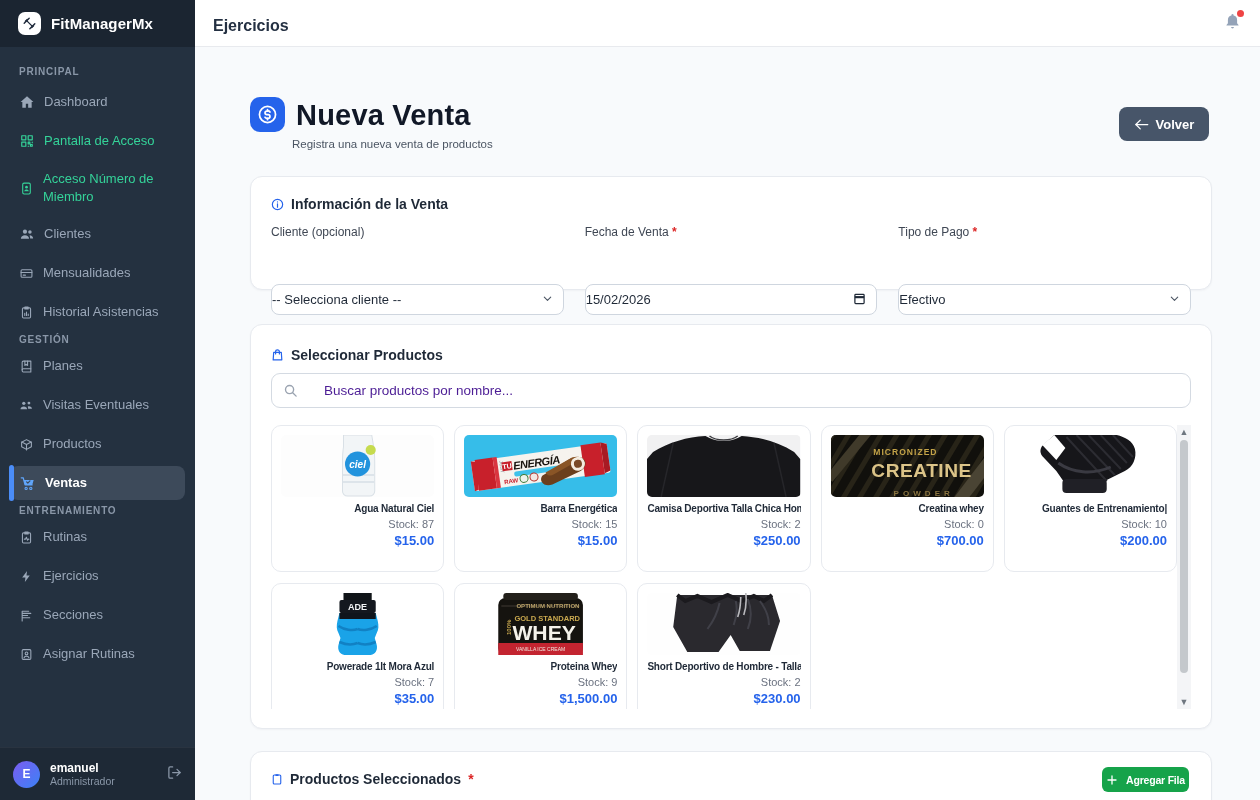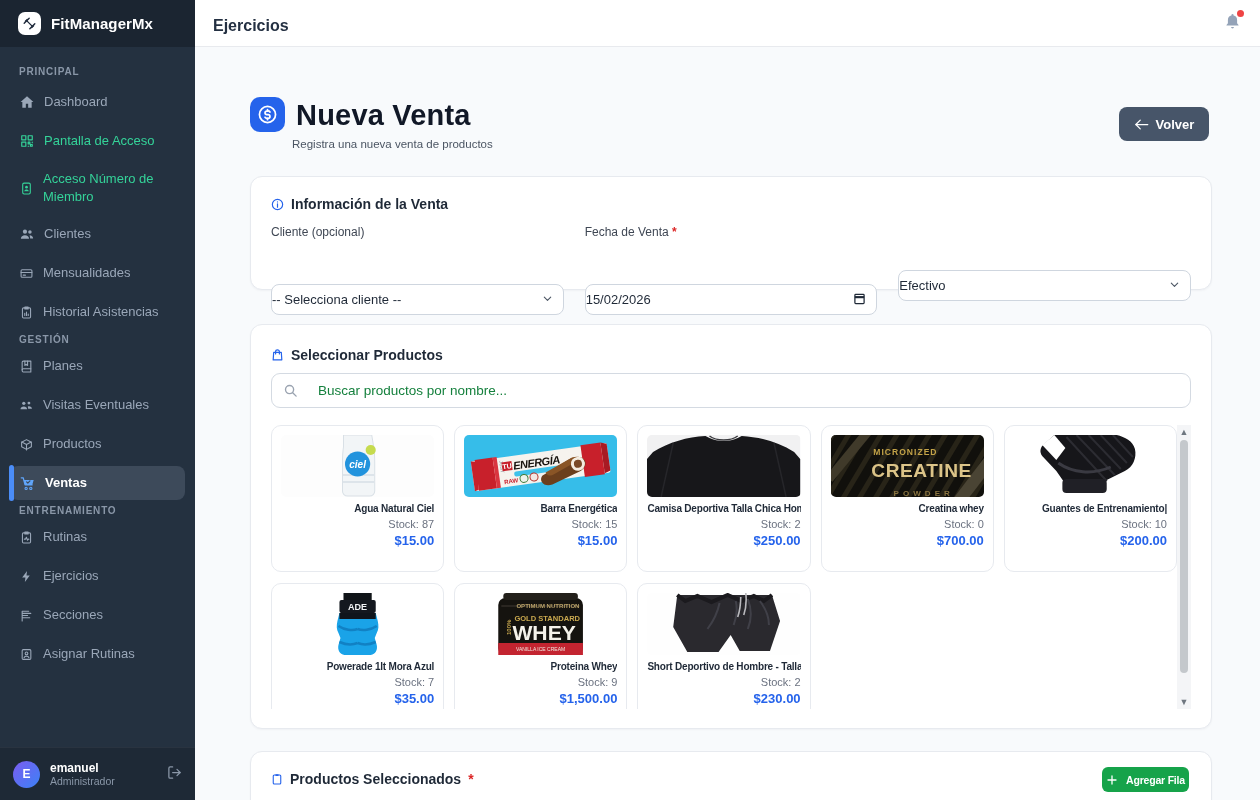--- a/index.html
+++ b/index.html
@@ -40,21 +40,21 @@
 .card-h { display:flex; align-items:center; gap:7px; font-size:14px; font-weight:bold; color:#1f2937; }
 .req { color:#dc2626; font-weight:bold; }
 
 .card1 { top:129px; height:114px; padding:19px 20px; }
 .fields { display:grid; grid-template-columns:1fr 1fr 1fr; column-gap:21px; margin-top:13px; }
 .f-label { font-size:12px; color:#3f4754; margin-bottom:10px; }
 .f-input { height:31px; border:1px solid #cfd6df; border-radius:8px; background:#fff; font-size:13px; color:#1f2937; display:flex; align-items:center; padding:0 0; position:relative;margin-top:45px; }
 .f-input .chev { position:absolute; right:10px; }
 
 .card2 { top:277px; height:405px; padding:22px 20px; }
-.search { margin-top:10px; height:35px; border:1px solid #d4dae2; border-radius:9px; display:flex; align-items:center; padding:0 11px; gap:20px; color:#15803d; font-size:13.5px; }
+.search { margin-top:10px; height:35px; border:1px solid #d4dae2; border-radius:9px; display:flex; align-items:center; padding:0 11px; gap:26px; color:#4c1d95; font-size:13.5px; }
 .prod-wrap { position:absolute; left:20px; top:100px; width:906px; height:284px; overflow:hidden; }
 .prod-grid { display:grid; grid-template-columns:repeat(5,1fr); gap:11px 10px; }
 .pcard { background:#fff; border:1px solid #e7eaef; border-radius:10px; height:147px; padding:9px 9px 0 9px; text-align:right; overflow:hidden; }
 .pimg { height:62px; border-radius:5px; overflow:hidden; }
 .pimg svg { display:block; }
 .pname { margin-top:6px; font-size:10px; font-weight:bold; letter-spacing:-0.2px; color:#1f2937; white-space:nowrap; overflow:hidden; }
 .pstock { margin-top:4px; font-size:11px; color:#6b7280; }
 .pprice { margin-top:3px; font-size:13px; font-weight:bold; color:#2563eb; }
 
 .sbar { position:absolute; right:20px; top:100px; width:14px; height:284px; background:#f4f5f7; }
@@ -248,20 +248,21 @@
               </svg></span></div>
       </div>
       <div>
         <div class="f-label">Fecha de Venta <span class="req">*</span></div>
         <div class="f-input">15/02/2026<span class="chev"><svg width="13" height="13" viewBox="0 0 24 24" fill="none" stroke="#1f2937" stroke-width="2.3">
                 <rect x="3.5" y="4.5" width="17" height="17" rx="1.5"></rect>
                 <path d="M3.5 9.5h17" stroke-width="4"></path>
               </svg></span></div>
       </div>
       <div>
+        <div class="f-label">Tipo de Pago <span class="req">*</span></div>
         <div class="f-input">Efectivo<span class="chev"><svg width="11" height="11" viewBox="0 0 24 24" fill="none" stroke="#4b5563" stroke-width="2.4" stroke-linecap="round" stroke-linejoin="round">
                 <path d="M5 9l7 7 7-7"></path>
               </svg></span></div>
       </div>
     </div>
   </section>
 
   <section class="card card2">
     <div class="card-h">
         <svg width="13" height="14" viewBox="0 0 24 24" fill="none" stroke="#2563eb" stroke-width="2.2" stroke-linecap="round" stroke-linejoin="round">

